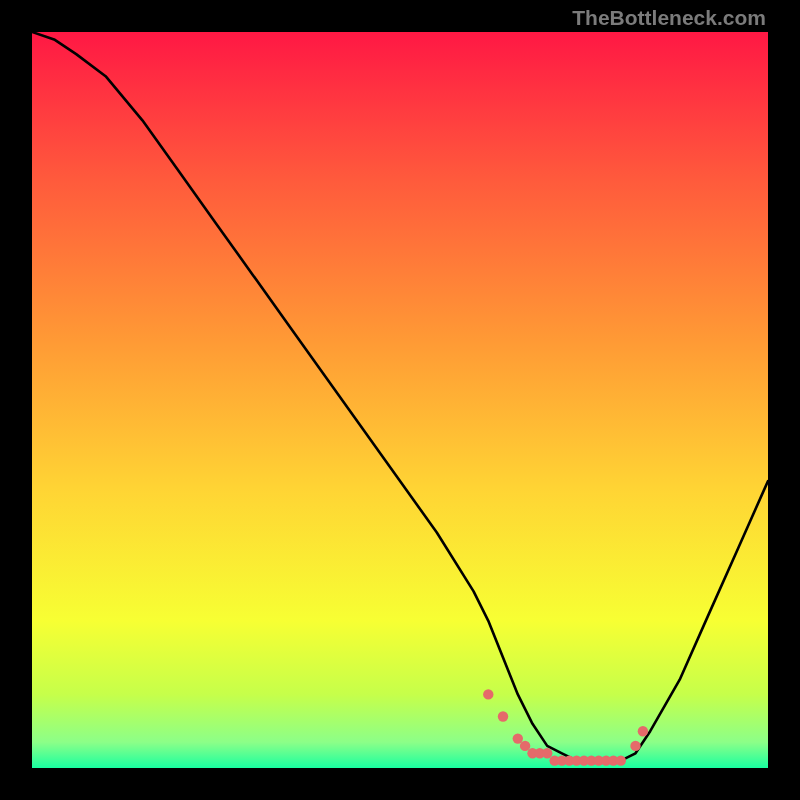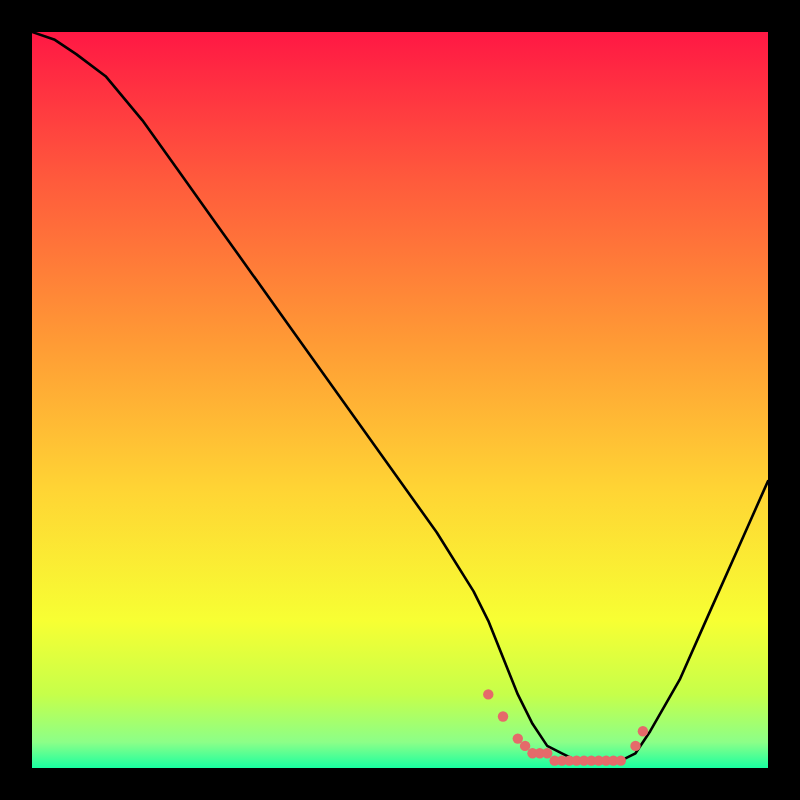--- a/index.html
+++ b/index.html
@@ -86,13 +86,14 @@
           <circle cx="559.4" cy="728.6" r="5.2" fill="#e56a6a"></circle>
           <circle cx="566.7" cy="728.6" r="5.2" fill="#e56a6a"></circle>
           <circle cx="574.1" cy="728.6" r="5.2" fill="#e56a6a"></circle>
           <circle cx="581.4" cy="728.6" r="5.2" fill="#e56a6a"></circle>
           <circle cx="588.8" cy="728.6" r="5.2" fill="#e56a6a"></circle>
           <circle cx="603.5" cy="713.9" r="5.2" fill="#e56a6a"></circle>
           <circle cx="610.9" cy="699.2" r="5.2" fill="#e56a6a"></circle>
         </g>
     </svg>
   </div>
+  <div class="watermark">TheBottleneck.com</div>
 </div>
 
 </body></html>

